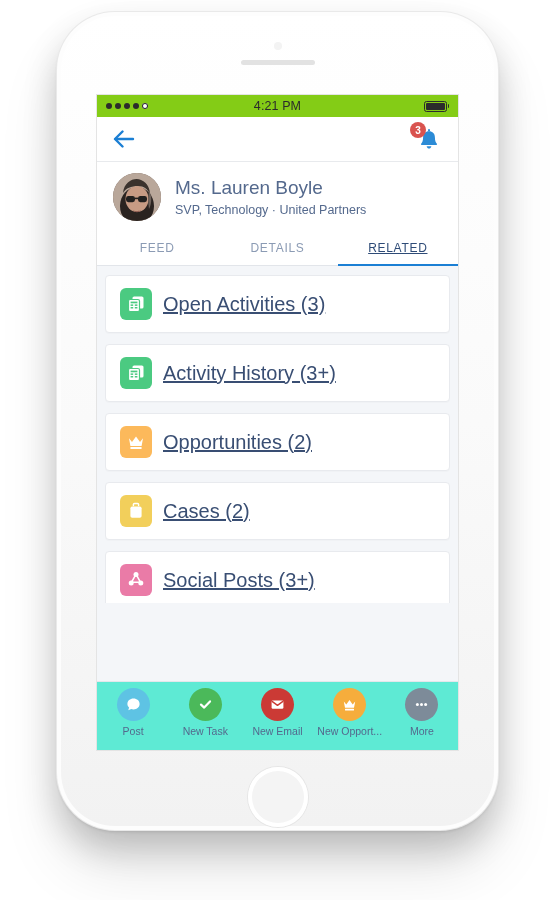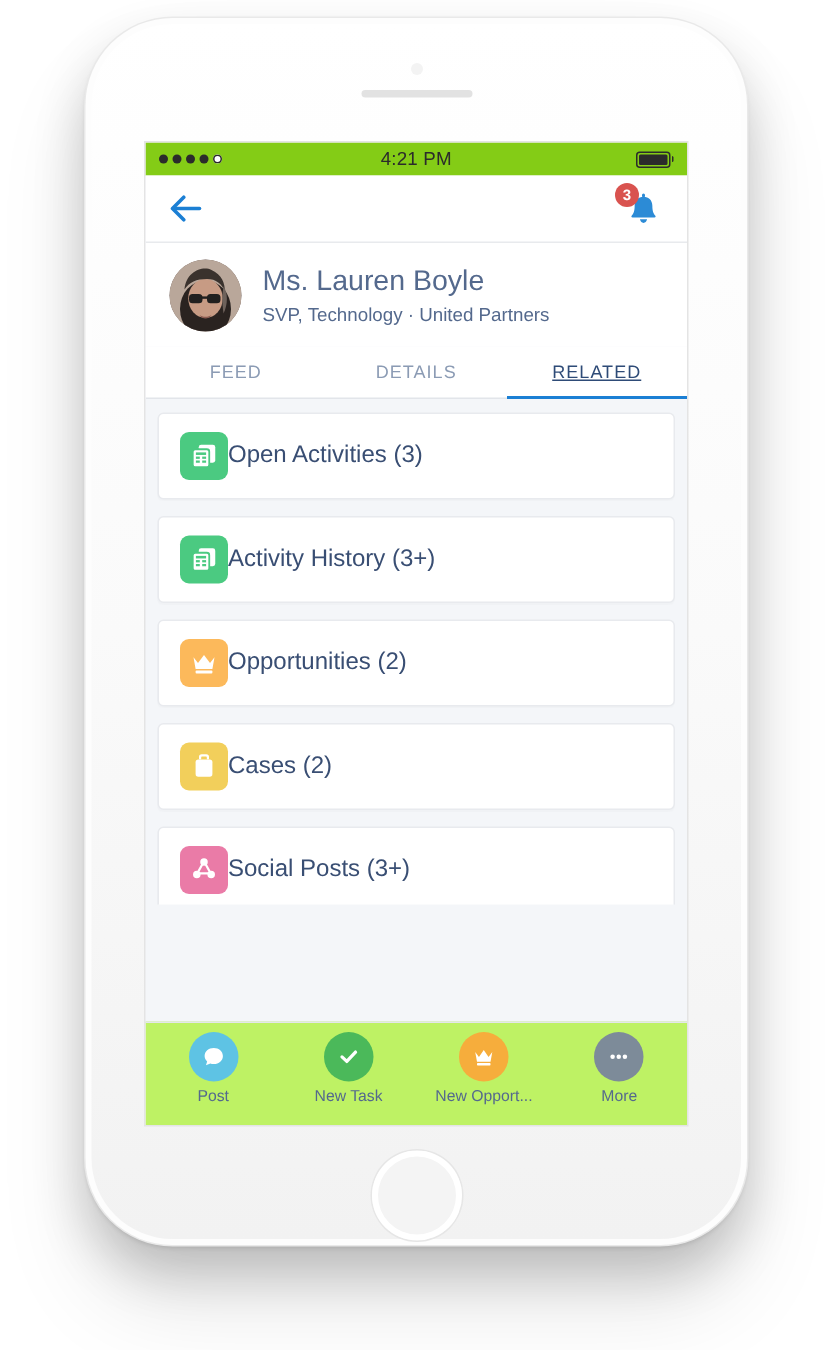--- a/index.html
+++ b/index.html
@@ -249,31 +249,32 @@
   }
   .card-icon {
     width: 32px; height: 32px;
     border-radius: 6px;
     flex: none;
     display: flex;
     align-items: center;
     justify-content: center;
   }
   .card-label {
-    margin-left: 0;
-    font-size: 16px;
+    margin-left: 11px;
+    font-size: 20px;
     color: #394e73;
+    text-decoration: underline;
   }
 
   
   #action-bar {
     position: absolute;
     left: 0; right: 0; bottom: 0;
     height: 62px;
-    background: #bef264;
+    background: #5eead4;
     border-top: 1px solid #e4e7eb;
     display: flex;
     align-items: flex-start;
     padding-top: 6px;
   }
   .action-item {
     flex: 1;
     display: flex;
     flex-direction: column;
     align-items: center;
@@ -447,20 +448,29 @@
 
       <div class="action-item">
         <div class="action-circle" style="background:#4bb95a">
           <svg width="17" height="17" viewBox="0 0 17 17" aria-hidden="true">
             <path d="M4 8.6 L7.2 11.6 L13 5.4" fill="none" stroke="#ffffff" stroke-width="2.2" stroke-linecap="round" stroke-linejoin="round"></path>
           </svg>
         </div>
         <div class="action-label">New Task</div>
       </div>
 
+      <div class="action-item">
+        <div class="action-circle" style="background:#cb3a35">
+          <svg width="17" height="17" viewBox="0 0 17 17" aria-hidden="true">
+            <rect x="2.6" y="4.6" width="11.8" height="8.2" rx="1.3" fill="#ffffff"></rect>
+            <path d="M3.4 5.6 L8.5 9.4 L13.6 5.6" fill="none" stroke="#cb3a35" stroke-width="1.4" stroke-linecap="round" stroke-linejoin="round"></path>
+          </svg>
+        </div>
+        <div class="action-label">New Email</div>
+      </div>
 
       <div class="action-item">
         <div class="action-circle" style="background:#f6ad3c">
           <svg width="17" height="17" viewBox="0 0 17 17" aria-hidden="true">
             <path d="M2.8 5.4 L5.3 8.6 L8.5 4 L11.7 8.6 L14.2 5.4 L13 11.8 L4 11.8 Z" fill="#ffffff"></path>
             <rect x="4" y="12.7" width="9" height="1.7" rx="0.5" fill="#ffffff"></rect>
           </svg>
         </div>
         <div class="action-label">New Opport...</div>
       </div>

